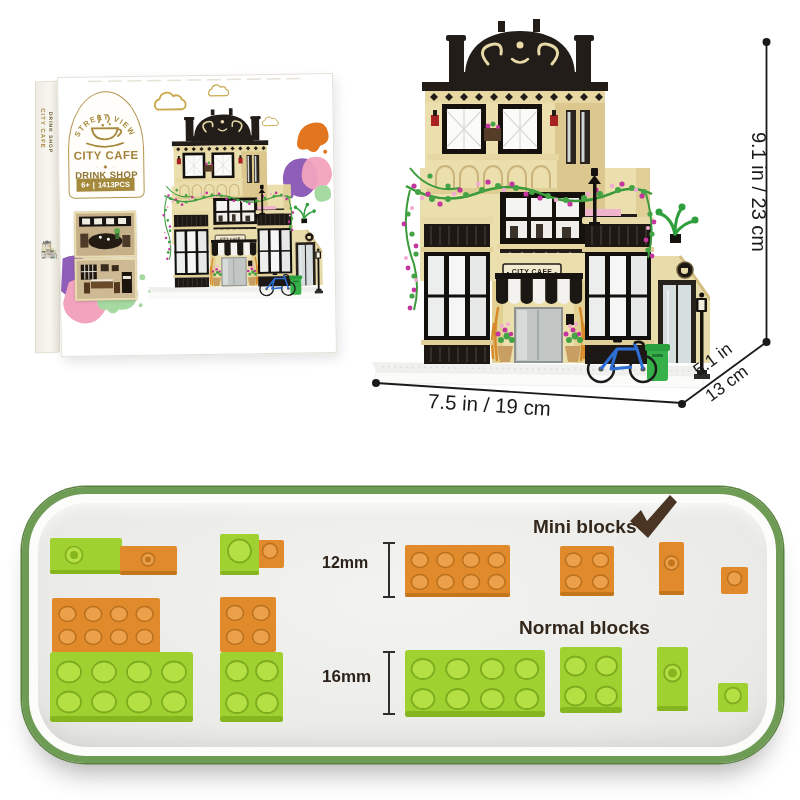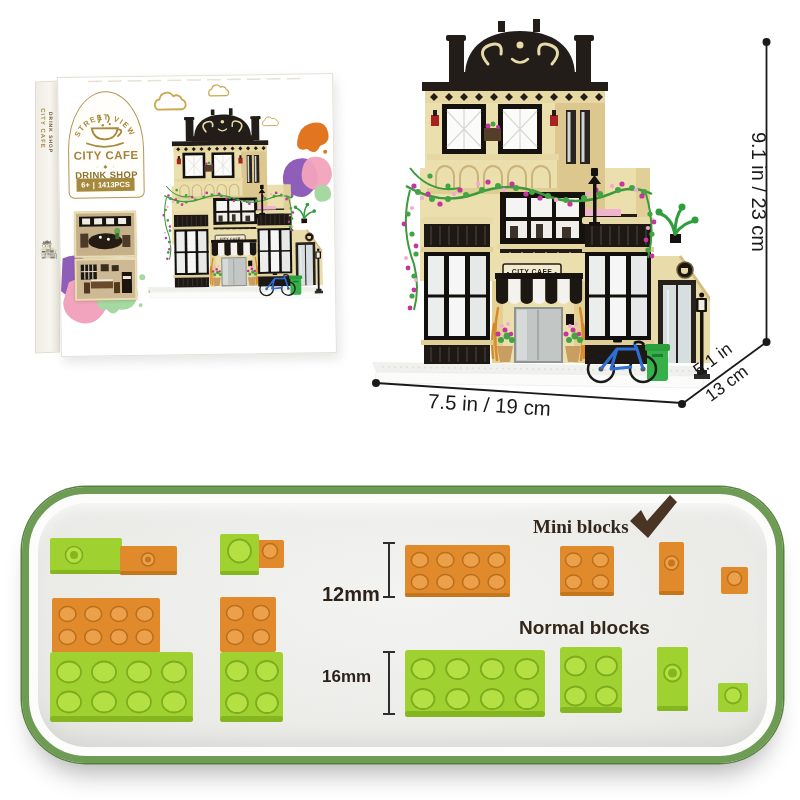--- a/index.html
+++ b/index.html
@@ -33,23 +33,23 @@
   
   .model-large{position:absolute;left:370px;top:18px;width:340px;height:380px;}
 
   
   .dim-overlay{position:absolute;left:0;top:0;width:800px;height:800px;pointer-events:none;}
 
   
   .panel{position:absolute;left:22px;top:487px;width:761px;height:276px;box-sizing:border-box;background:radial-gradient(ellipse at 50% 40%,#f3f3f1 0%,#eaeae7 70%,#e2e2de 100%);border:7px solid #6f9c55;border-radius:64px;box-shadow:0 0 0 1.5px #58813f,0 20px 26px -10px rgba(0,0,0,0.30),inset 0 0 0 9px #fcfcfb,inset 0 -14px 22px rgba(0,0,0,0.08),inset 0 12px 18px rgba(255,255,255,0.85);}
   .panel-art{position:absolute;left:22px;top:487px;width:761px;height:276px;pointer-events:none;}
   .panel-label{position:absolute;font-weight:bold;color:#33271b;white-space:nowrap;}
-  .lbl-mini{left:533px;top:516px;font-size:19px;font-family:Liberation Serif, serif;}
+  .lbl-mini{left:533px;top:516px;font-size:19px;}
   .lbl-normal{left:519px;top:617px;font-size:19px;text-align:center;}
-  .lbl-12{left:322px;top:583px;font-size:20px;color:#2c2219;}
+  .lbl-12{left:322px;top:554px;font-size:16px;color:#2c2219;}
   .lbl-16{left:322px;top:667px;font-size:17px;color:#2c2219;}
 </style>
 </head>
 <body>
 
 <div class="stage">
 
   <svg width="0" height="0" style="position:absolute" aria-hidden="true">
     <defs>
       <path id="cloud" d="M4,15 a5,5 0 0 1 2,-9 a6.5,6.5 0 0 1 12,-2.5 a5,5 0 0 1 7.5,3 a4.5,4.5 0 0 1 0.5,8.5 z" fill="#ffffff" stroke="#c9a84c" stroke-width="1.6" stroke-linejoin="round"></path>

